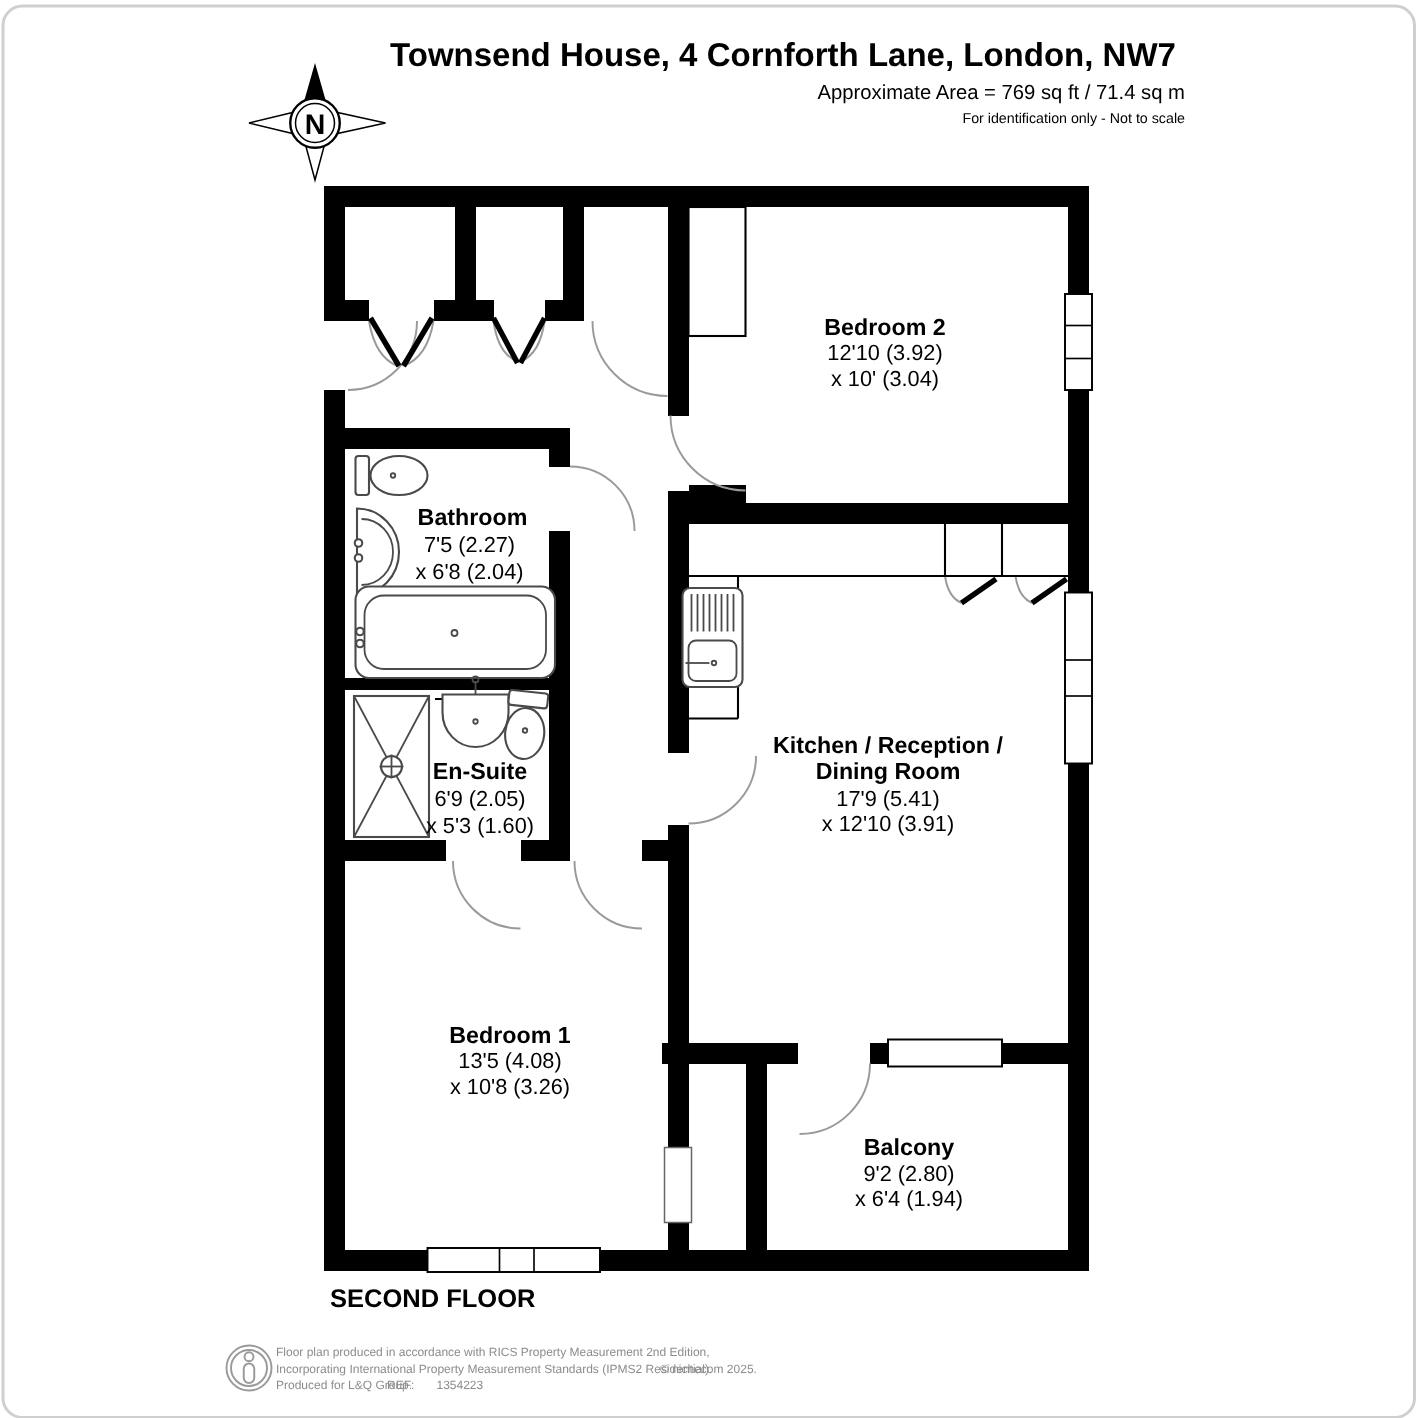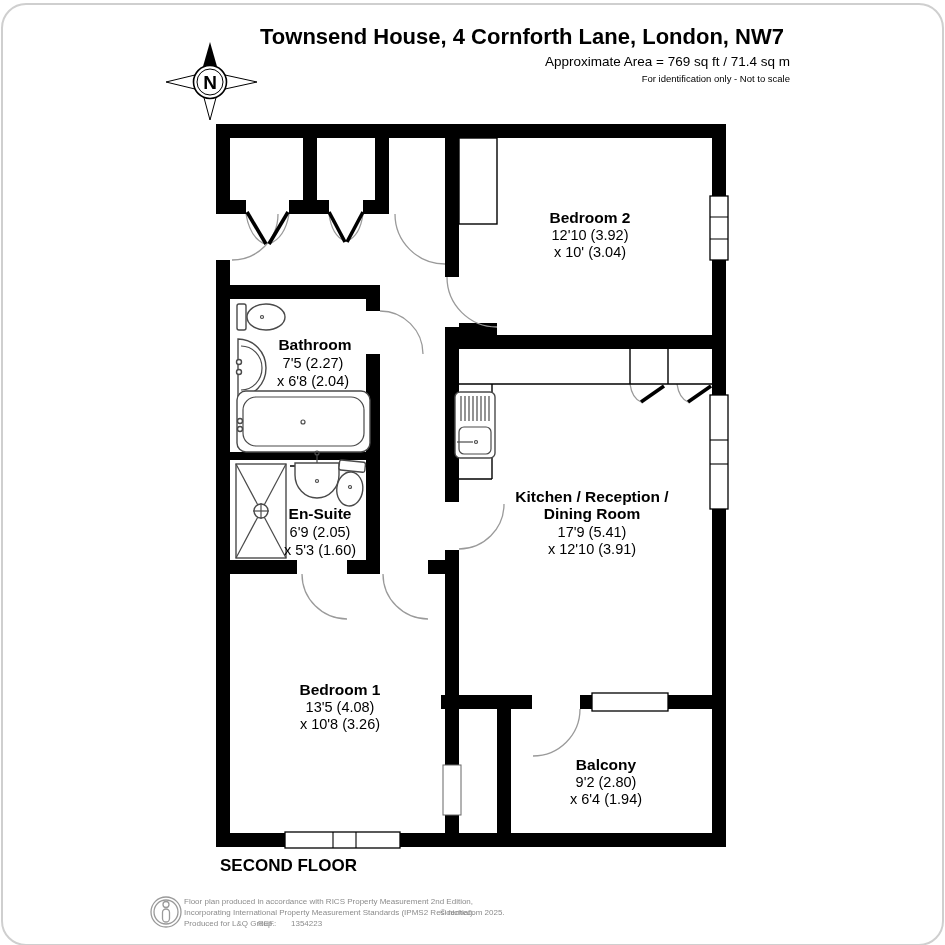--- a/index.html
+++ b/index.html
@@ -1,21 +1,21 @@
 <!DOCTYPE html>
 <html><head>
 <meta charset="utf-8">
 <style>
   html,body{margin:0;padding:0;background:#fff;}
   .page{
     position:relative;
     width:939px;height:939px;
     margin:3px auto 0 auto;
     border:2px solid #cfcfcf;
-    border-radius:25px;
+    border-radius:14px;
     background:#fff;
     font-family:"Liberation Sans", sans-serif;
     overflow:hidden;
   }
   svg{display:block;}
   .wall{fill:#000;}
   .thin{stroke:#000;stroke-width:1.4;fill:none;}
   .arc{stroke:#9a9a9a;stroke-width:1.3;fill:none;}
   .leaf{stroke:#000;stroke-width:3.6;}
   .fix{stroke:#4a4a4a;stroke-width:1.4;fill:#fff;}

